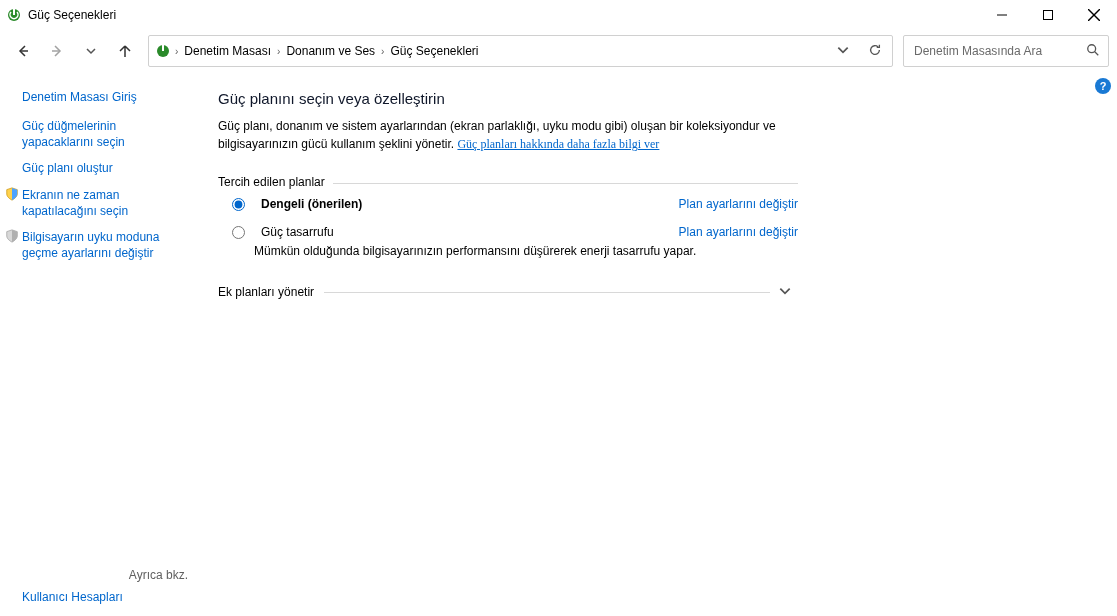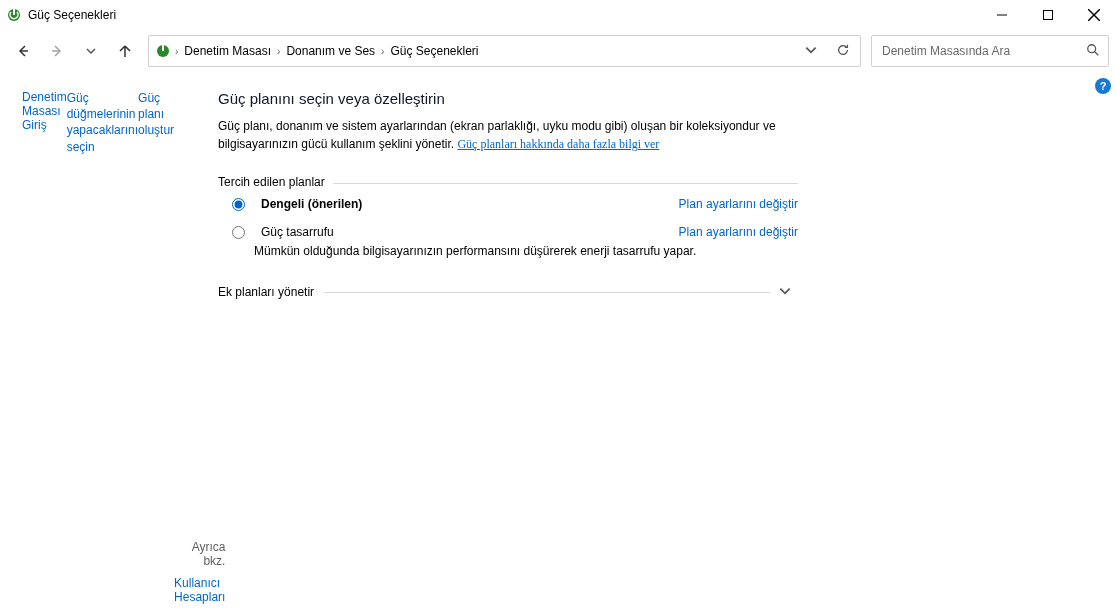--- a/index.html
+++ b/index.html
@@ -64,40 +64,40 @@
     margin-right: 6px;
     min-width: 0;
   }
   .addr .cp-icon { width:16px; height:16px; margin-right:2px; display:inline-flex; align-items:center; justify-content:center;}
   .addr .crumb { padding: 0 4px; cursor:default; white-space:nowrap; }
   .addr .sep { color:#606060; font-size:10px; padding:0 2px; }
   .addr .grow { flex:1; }
   .addr .right-icons { display:flex; align-items:center; gap:18px; padding-right:4px; color:#555;}
   .addr .right-icons svg { width:14px; height:14px; }
   .search {
-    width: 238px;
+    width: 206px;
     height: 32px;
     border: 1px solid #d0d0d0;
     border-radius: 2px;
     display:flex; align-items:center;
     padding: 0 8px;
   }
   .search input {
     border:none; outline:none; flex:1; font-size:12px; font-family:inherit;
     background:transparent;
   }
   .search input::placeholder { color:#6a6a6a; }
   .search .mag { color:#555; }
   .search .mag svg { width:14px; height:14px; }
   
   .body { flex:1; display:flex; min-height:0; position:relative; }
   .sidebar {
     width: 200px;
     padding: 18px 12px 12px 22px;
-    display:flex; 
+    display:flex; flex-direction:column;
   }
   .sidebar a, .content a { color:#0066cc; text-decoration:none; cursor:default; }
   .sidebar .home { margin-bottom:14px; }
   .sidebar .item { display:flex; align-items:flex-start; margin-bottom:10px; line-height:1.35; }
   .sidebar .item .icon { width:16px; flex:0 0 16px; margin-right:2px; margin-left:-18px; display:inline-flex; align-items:center; justify-content:center; }
   .sidebar .bottom { margin-top:auto; }
   .sidebar .bottom .heading { color:#606060; margin-bottom:8px;text-align:right; }
   .sidebar .bottom .link { color:#0066cc; }
   .content { flex:1; padding: 18px 28px 18px 18px; position:relative; }
   .content h1 {
@@ -249,20 +249,38 @@
     <a class="home">Denetim Masası Giriş</a>
 
     <div class="item">
       <span class="icon"></span>
       <a>Güç düğmelerinin yapacaklarını seçin</a>
     </div>
     <div class="item">
       <span class="icon"></span>
       <a>Güç planı oluştur</a>
     </div>
+    <div class="item">
+      <span class="icon">
+        <svg viewBox="0 0 16 16" width="14" height="14">
+            <path d="M8 1 L14 3 V8 C14 12 8 15 8 15 C8 15 2 12 2 8 V3 Z" fill="#ffd24d" stroke="#c98f00" stroke-width="0.8"></path>
+            <path d="M8 1 L14 3 V8 C14 12 8 15 8 15 Z" fill="#4da3ff"></path>
+          </svg>
+      </span>
+      <a>Ekranın ne zaman kapatılacağını seçin</a>
+    </div>
+    <div class="item">
+      <span class="icon">
+        <svg viewBox="0 0 16 16" width="14" height="14">
+            <path d="M8 1 L14 3 V8 C14 12 8 15 8 15 C8 15 2 12 2 8 V3 Z" fill="#d8d8d8" stroke="#999" stroke-width="0.8"></path>
+            <path d="M8 1 L14 3 V8 C14 12 8 15 8 15 Z" fill="#b0b0b0"></path>
+          </svg>
+      </span>
+      <a>Bilgisayarın uyku moduna geçme ayarlarını değiştir</a>
+    </div>
 
     <div class="bottom">
       <div class="heading">Ayrıca bkz.</div>
       <a class="link">Kullanıcı Hesapları</a>
     </div>
   </div>
 
   <div class="content">
     <div class="help-badge">?</div>
 

